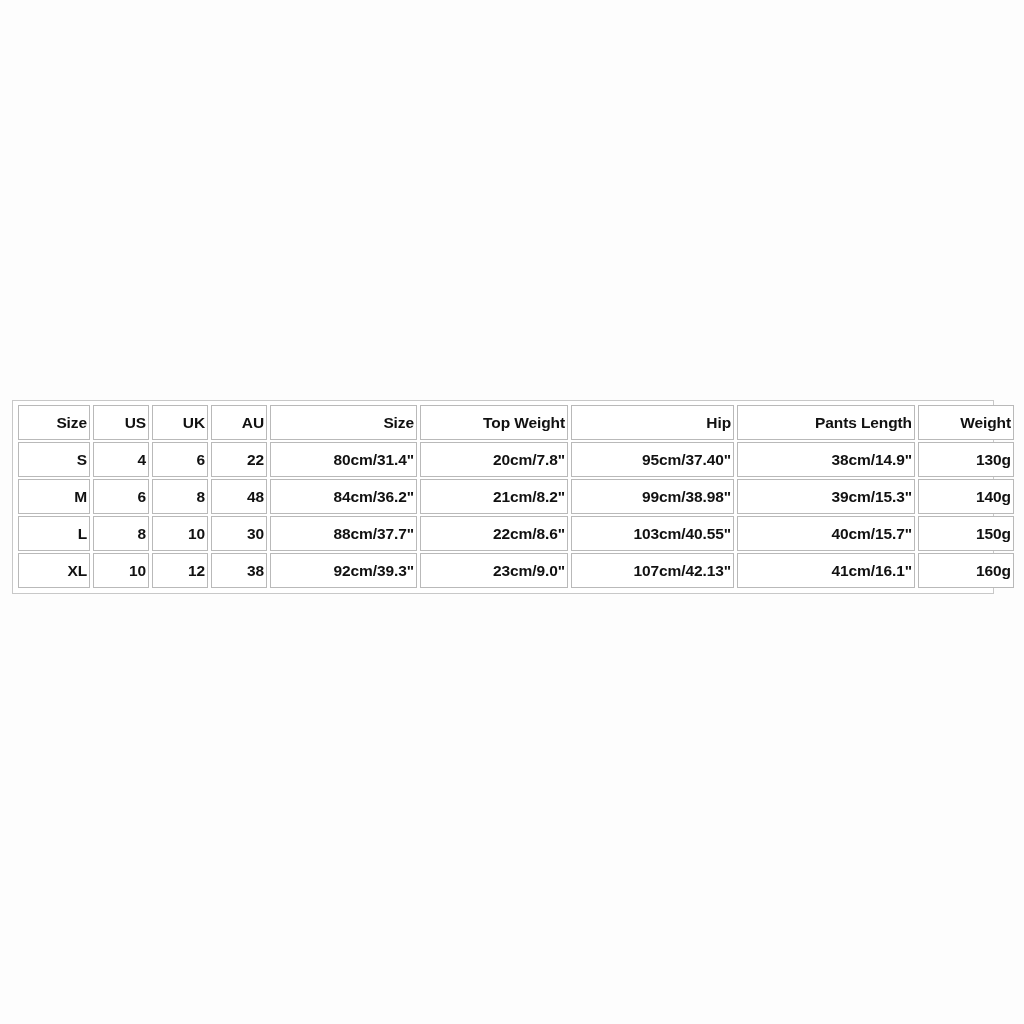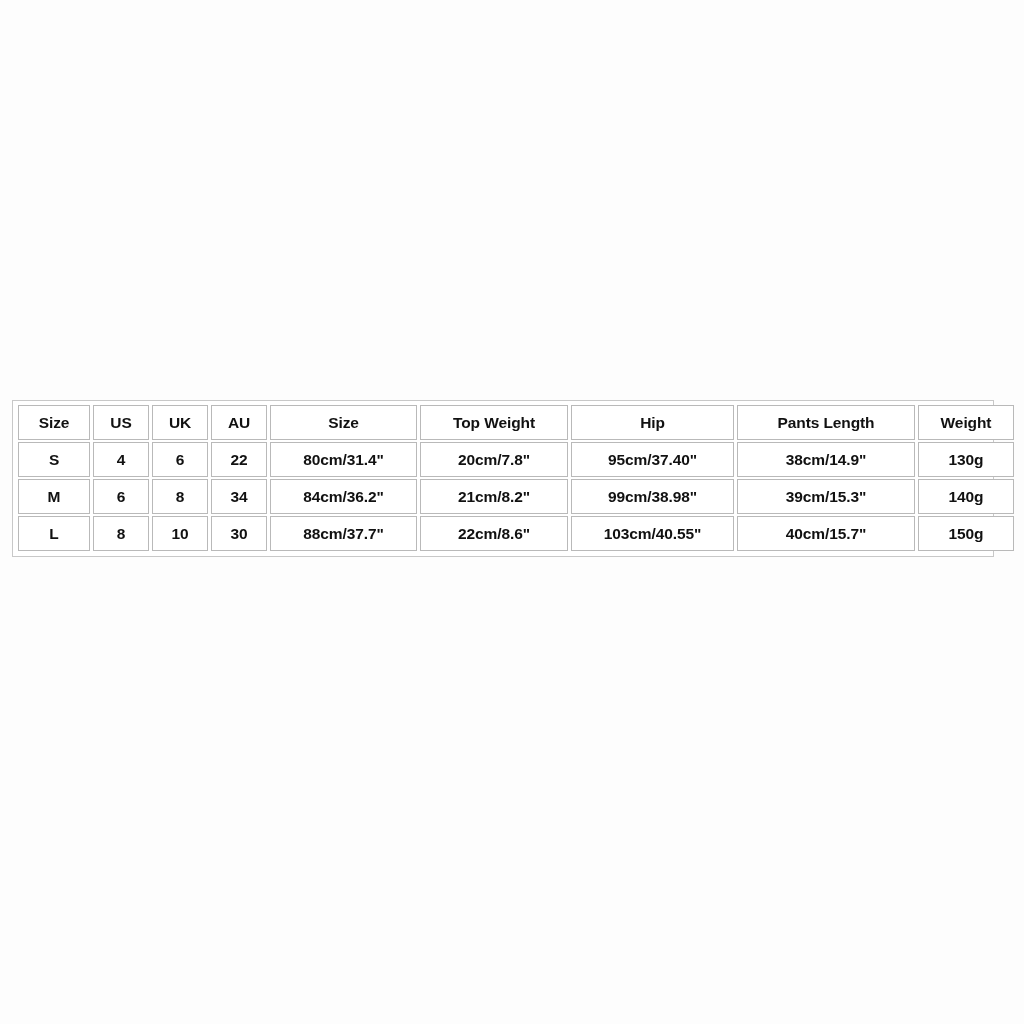--- a/index.html
+++ b/index.html
@@ -31,21 +31,21 @@
     width: 100%;
     border-collapse: separate;
     border-spacing: 3px 2px;
     table-layout: fixed;
   }
 
   table.size-chart th,
   table.size-chart td {
     border: 1px solid #b9b9b9;
     background: #ffffff;
-    text-align: center;
+    text-align: right;
     vertical-align: middle;
     height: 33px;
     padding: 0 2px;
     font-weight: bold;
     color: #111111;
     font-size: 15.5px;
     letter-spacing: -0.1px;
     white-space: nowrap;
     overflow: hidden;
   }
@@ -103,33 +103,44 @@
         <td>80cm/31.4"</td>
         <td>20cm/7.8"</td>
         <td>95cm/37.40"</td>
         <td>38cm/14.9"</td>
         <td>130g</td>
       </tr>
       <tr>
         <td>M</td>
         <td>6</td>
         <td>8</td>
-        <td>34</td>
+        <td>48</td>
         <td>84cm/36.2"</td>
         <td>21cm/8.2"</td>
         <td>99cm/38.98"</td>
         <td>39cm/15.3"</td>
         <td>140g</td>
       </tr>
       <tr>
         <td>L</td>
         <td>8</td>
         <td>10</td>
         <td>30</td>
         <td>88cm/37.7"</td>
         <td>22cm/8.6"</td>
         <td>103cm/40.55"</td>
         <td>40cm/15.7"</td>
         <td>150g</td>
       </tr>
+      <tr>
+        <td>XL</td>
+        <td>10</td>
+        <td>12</td>
+        <td>38</td>
+        <td>92cm/39.3"</td>
+        <td>23cm/9.0"</td>
+        <td>107cm/42.13"</td>
+        <td>41cm/16.1"</td>
+        <td>160g</td>
+      </tr>
     </tbody>
   </table>
 </div>
 
 </body></html>

